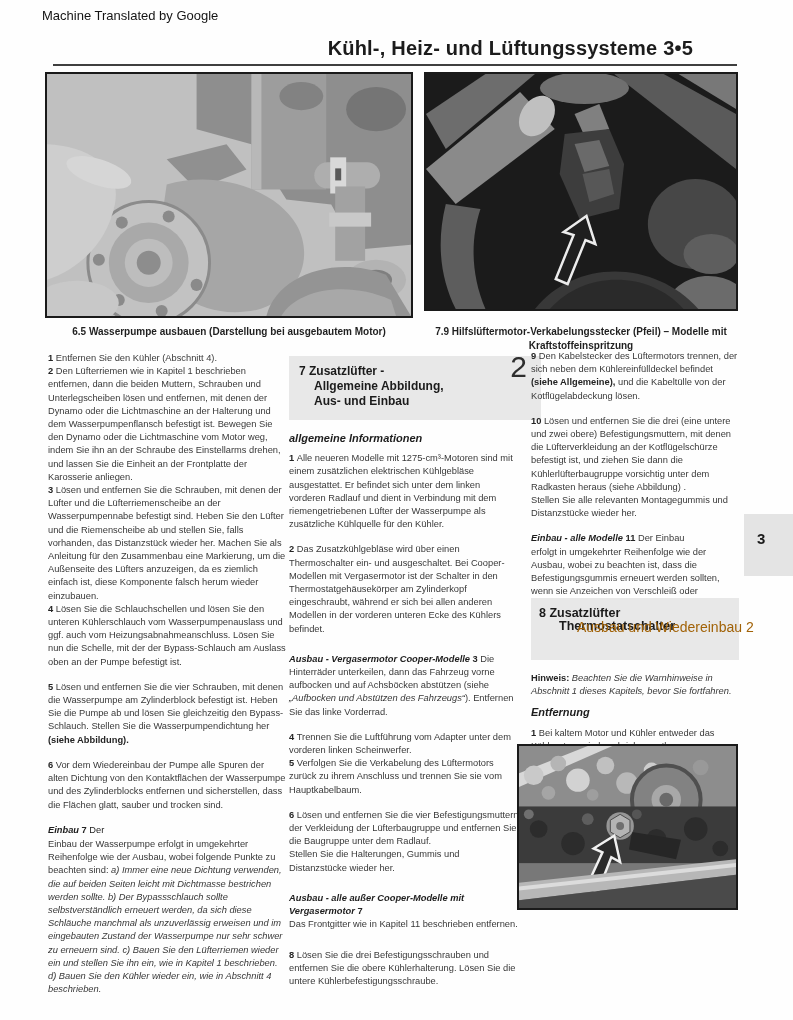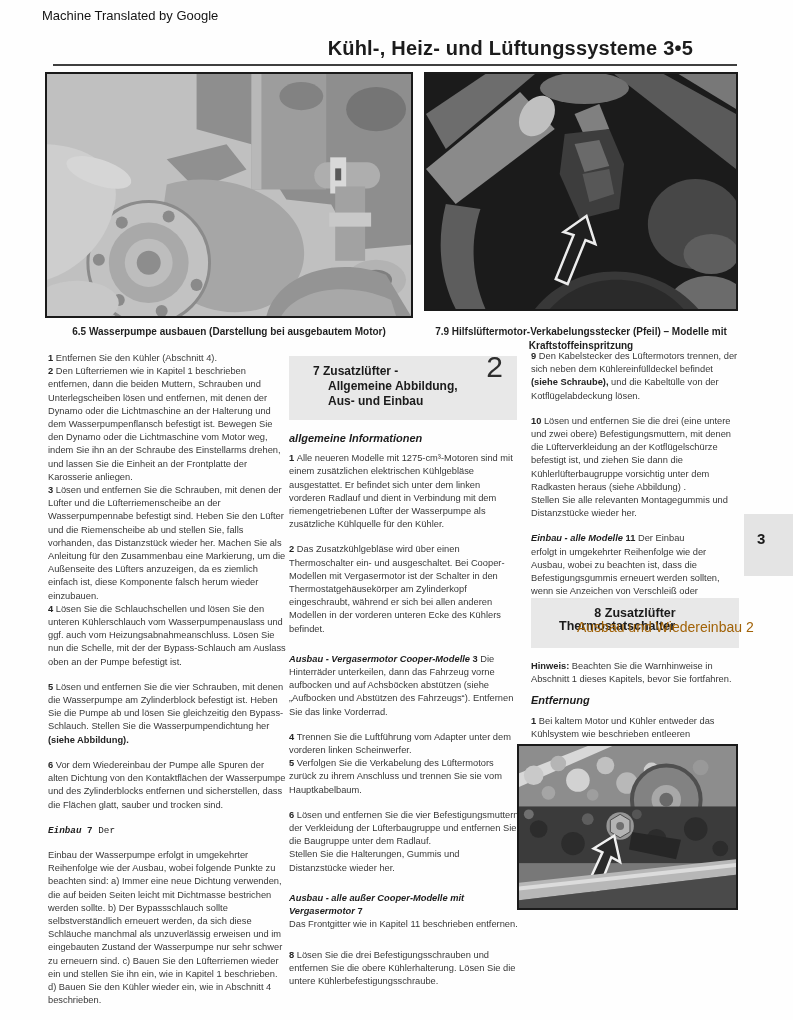--- a/index.html
+++ b/index.html
@@ -23,31 +23,31 @@
   .col{position:absolute;font-size:9.3px;line-height:13.2px;}
   .col1{left:48px;top:352px;width:238px;}
   .col2{left:289px;top:356px;width:230px;}
   .col3a{left:531px;top:350px;width:208px;}
   .col3b{left:531px;top:598px;width:208px;}
 
   .blk{margin:0;}
   .gap{margin-top:12px;}
   .gap2{margin-top:17px;}
   .subh{font-size:11px;margin-top:8px;margin-bottom:7px;color:#1d1d1d;}
-  .h1{margin-top:12px;margin-bottom:12px;color:#1d1d1d;font-family:Liberation Mono, monospace;}
+  .h1{margin-top:12px;margin-bottom:1px;color:#1d1d1d;}
   .b{font-weight:bold;color:#242424;}
-  .i{}
+  .i{font-style:italic;}
   .bi{font-weight:bold;font-style:italic;color:#1d1d1d;}
 
   .hbox{background:#e8e8e8;position:relative;box-sizing:border-box;}
-  .hbox7{width:228px;height:64px;padding:8px 10px 6px 24px;margin-bottom:12px;}
+  .hbox7{width:252px;height:64px;padding:8px 10px 6px 10px;margin-bottom:12px;}
   .hl1{font-size:12px;font-weight:bold;color:#1b1b1b;line-height:15px;}
   .hl2{font-size:12px;font-weight:bold;color:#1b1b1b;line-height:15px;padding-left:15px;}
   .hbox-num{position:absolute;right:14px;top:4px;font-size:30px;color:#2e2e2e;}
-  .hbox8{width:208px;height:50px;padding:8px 8px 6px 8px;margin-bottom:10px;text-align:center;}
+  .hbox8{width:208px;height:62px;padding:8px 8px 6px 8px;margin-bottom:10px;}
   .h8l1{font-size:12.5px;font-weight:bold;color:#1b1b1b;line-height:14px;}
   .h8overlay{position:relative;height:18px;}
   .h8b{position:absolute;left:20px;top:0;font-size:12.5px;font-weight:bold;color:#1b1b1b;white-space:nowrap;}
   .h8r{position:absolute;left:38px;top:1px;font-size:14px;color:#a16207;white-space:nowrap;}
 
   .tab3{position:absolute;left:744px;top:514px;width:49px;height:62px;background:#e4e4e4;
         font-size:15px;font-weight:bold;color:#1a1a1a;box-sizing:border-box;padding:16px 0 0 13px;}
 </style>
 </head>
 <body>
@@ -150,21 +150,21 @@
         <div class="blk p"><span class="b">5 </span><span>Verfolgen Sie die Verkabelung des Lüftermotors zurück zu ihrem Anschluss und trennen Sie sie vom Hauptkabelbaum.</span></div>
         <div class="blk p gap"><span class="b">6 </span><span>Lösen und entfernen Sie die vier Befestigungsmuttern der Verkleidung der Lüfterbaugruppe und entfernen Sie die Baugruppe unter dem Radlauf.</span></div>
         <div class="blk p"><span>Stellen Sie die Halterungen, Gummis und Distanzstücke wieder her.</span></div>
         <div class="blk p gap2"><span class="bi">Ausbau - alle außer Cooper-Modelle mit Vergasermotor </span><span class="b">7</span></div>
         <div class="blk p"><span>Das Frontgitter wie in Kapitel 11 beschrieben entfernen.</span></div>
         <div class="blk p gap2"><span class="b">8 </span><span>Lösen Sie die drei Befestigungsschrauben und entfernen Sie die obere Kühlerhalterung. Lösen Sie die untere Kühlerbefestigungsschraube.</span></div>
       </div>
   </div>
 
   <div class="col col3a">
-      <div class="blk p"><span class="b">9 </span><span>Den Kabelstecker des Lüftermotors trennen, der sich neben dem Kühlereinfülldeckel befindet </span><span class="b">(siehe Schraube),</span><span> und die Kabeltülle von der Kotflügelabdeckung lösen.</span></div>
+      <div class="blk p"><span class="b">9 </span><span>Den Kabelstecker des Lüftermotors trennen, der sich neben dem Kühlereinfülldeckel befindet </span><span class="b">(siehe Allgemeine),</span><span> und die Kabeltülle von der Kotflügelabdeckung lösen.</span></div>
       <div class="blk p gap"><span class="b">10 </span><span>Lösen und entfernen Sie die drei (eine untere und zwei obere) Befestigungsmuttern, mit denen die Lüfterverkleidung an der Kotflügelschürze befestigt ist, und ziehen Sie dann die Kühlerlüfterbaugruppe vorsichtig unter dem Radkasten heraus (siehe Abbildung) .</span></div>
       <div class="blk p"><span>Stellen Sie alle relevanten Montagegummis und Distanzstücke wieder her.</span></div>
       <div class="blk p gap"><span class="bi">Einbau - alle Modelle </span><span class="b">11 </span><span>Der Einbau</span></div>
       <div class="blk p"><span>erfolgt in umgekehrter Reihenfolge wie der Ausbau, wobei zu beachten ist, dass die Befestigungsgummis erneuert werden sollten, wenn sie Anzeichen von Verschleiß oder Verschleiß aufweisen. Stellen Sie sicher, dass alle gestörten Muttern und Schrauben fest angezogen sind.</span></div>
     </div>
 
   <div class="col col3b">
     <div class="hbox hbox8">
       <div class="h8l1">8 Zusatzlüfter</div>
       <div class="h8overlay">

